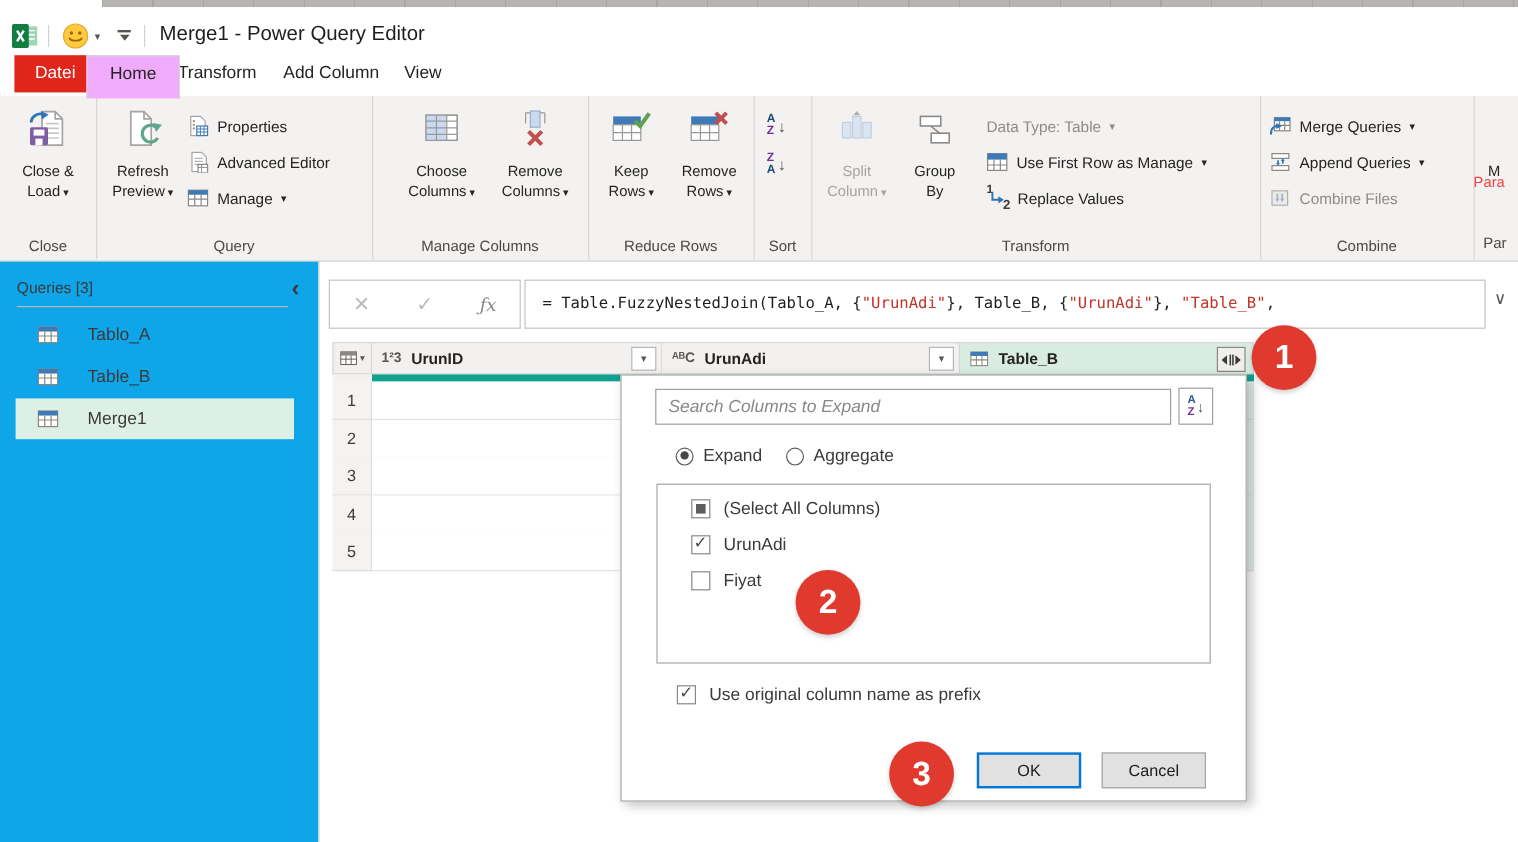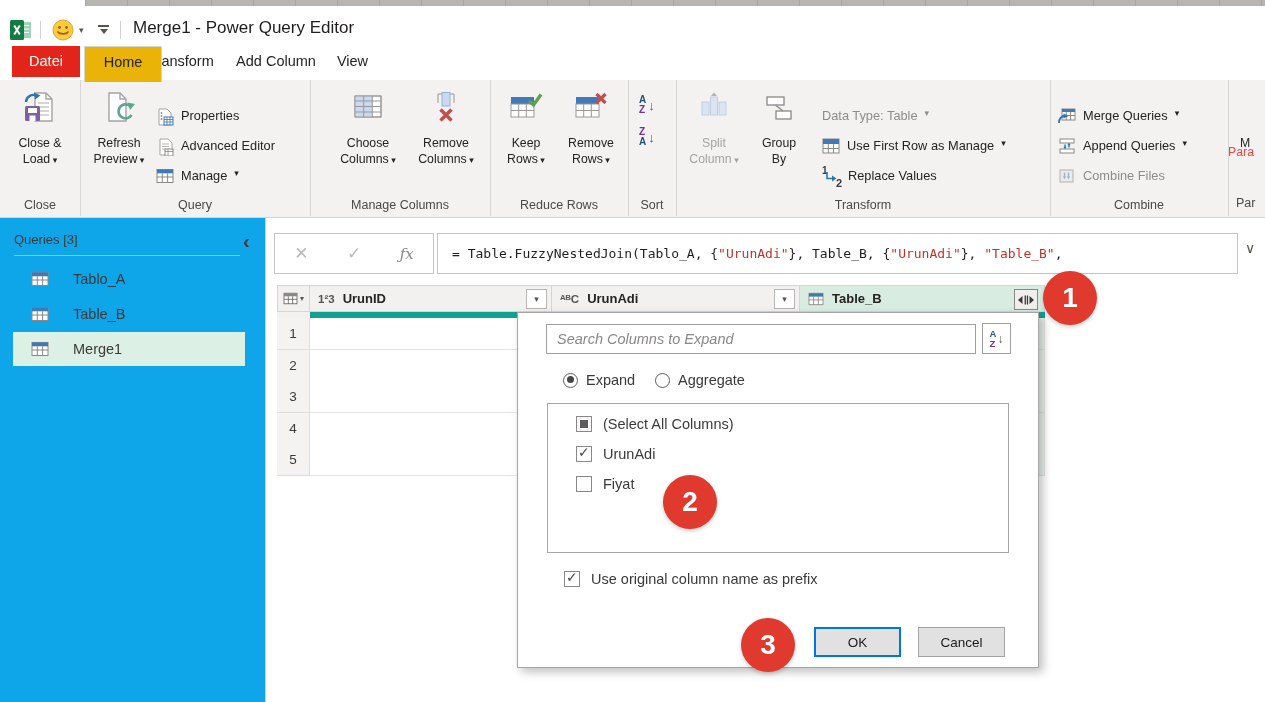--- a/index.html
+++ b/index.html
@@ -21,21 +21,21 @@
   #qat-collapse{left:97px;top:18px;width:14px;height:12px;}
   #qat-collapse .bar{position:absolute;left:1px;top:1px;width:11px;height:0;border-top:2px solid #57554f;}
   #qat-collapse .car{position:absolute;left:3px;top:5px;width:0;height:0;
     border-left:4px solid transparent;border-right:4px solid transparent;border-top:5px solid #57554f;}
   #win-title{left:133px;top:12px;font-size:17px;color:#1f1e1d;white-space:nowrap;}
 
   
   #tabbar{left:0;top:46px;width:1265px;height:34px;background:#fff;}
   .rtab{position:absolute;top:0;height:31px;line-height:31px;text-align:center;font-size:14.5px;color:#252423;cursor:default;}
   #tab-file{left:12px;width:68px;background:#e1251b;color:#fff;height:31px;}
-  #tab-home{left:84px;width:76px;height:35px;background:#eab308;border:1px solid #d8d6d4;border-bottom:none;z-index:3;}
+  #tab-home{left:72px;width:76px;height:35px;background:#f0abfc;border:1px solid #d8d6d4;border-bottom:none;z-index:3;}
   #tab-transform{left:140px;width:82px;}
   #tab-addcolumn{left:228px;width:96px;}
   #tab-view{left:325px;width:55px;}
 
   
   #ribbon{left:0;top:80px;width:1265px;height:137px;background:#f3f2f1;border-bottom:1px solid #d5d3d1;}
   .grp{position:absolute;top:0;height:136px;border-right:1px solid #d8d6d4;}
   .grp-label{position:absolute;bottom:4px;left:0;width:100%;text-align:center;font-size:12.5px;color:#4a4947;white-space:nowrap;}
   #grp-close{left:0;width:80px;}
   #grp-query{left:80px;width:230px;}
@@ -43,21 +43,21 @@
   #grp-reducerows{left:490px;width:138px;}
   #grp-sort{left:628px;width:48px;}
   #grp-transform{left:676px;width:374px;}
   #grp-combine{left:1050px;width:178px;}
   #grp-params{left:1228px;width:37px;border-right:none;}
 
   .btn-lg{position:absolute;top:10px;display:flex;flex-direction:column;align-items:center;cursor:default;}
   .btn-lg .ic{margin-bottom:12px;}
   .btn-lg .l1,.btn-lg .l2{font-size:12.3px;line-height:15.5px;color:#252423;white-space:nowrap;}
   .btn-lg.dis .l1,.btn-lg.dis .l2{color:#a6a4a2;}
-  .btn-sm{position:absolute;height:26px;display:flex;align-items:flex-start;gap:7px;font-size:12.8px;color:#252423;white-space:nowrap;cursor:default;margin-top:16px;}
+  .btn-sm{position:absolute;height:26px;display:flex;align-items:center;gap:7px;font-size:12.8px;color:#252423;white-space:nowrap;cursor:default;}
   .btn-sm.dis{color:#8e8c8a;}
   .drop::after{content:" ▾";font-size:9px;color:inherit;}
 
   .sortico{position:absolute;width:28px;height:26px;display:flex;align-items:center;gap:2px;cursor:default;}
   .sortico .sl{display:flex;flex-direction:column;font-size:10px;font-weight:bold;line-height:10px;}
   .sortico .la{color:#1f4e79;} .sortico .lz{color:#7030a0;}
   .sortico .sarr{font-size:13px;color:#57554f;}
 
   .rv-ic{position:relative;width:19px;height:19px;display:inline-block;}
   .rv-ic .n1{position:absolute;left:0;top:-3px;font-size:10px;font-weight:bold;color:#3b3a39;}

